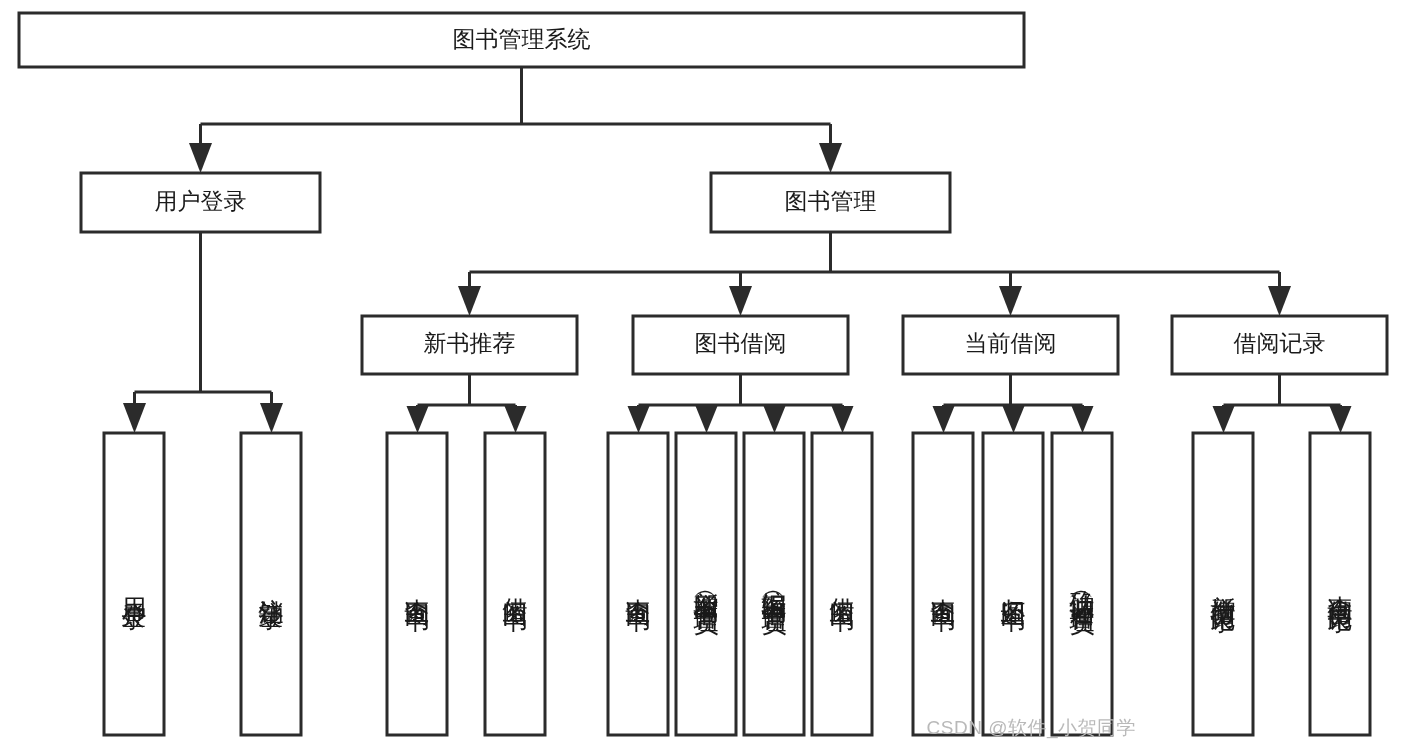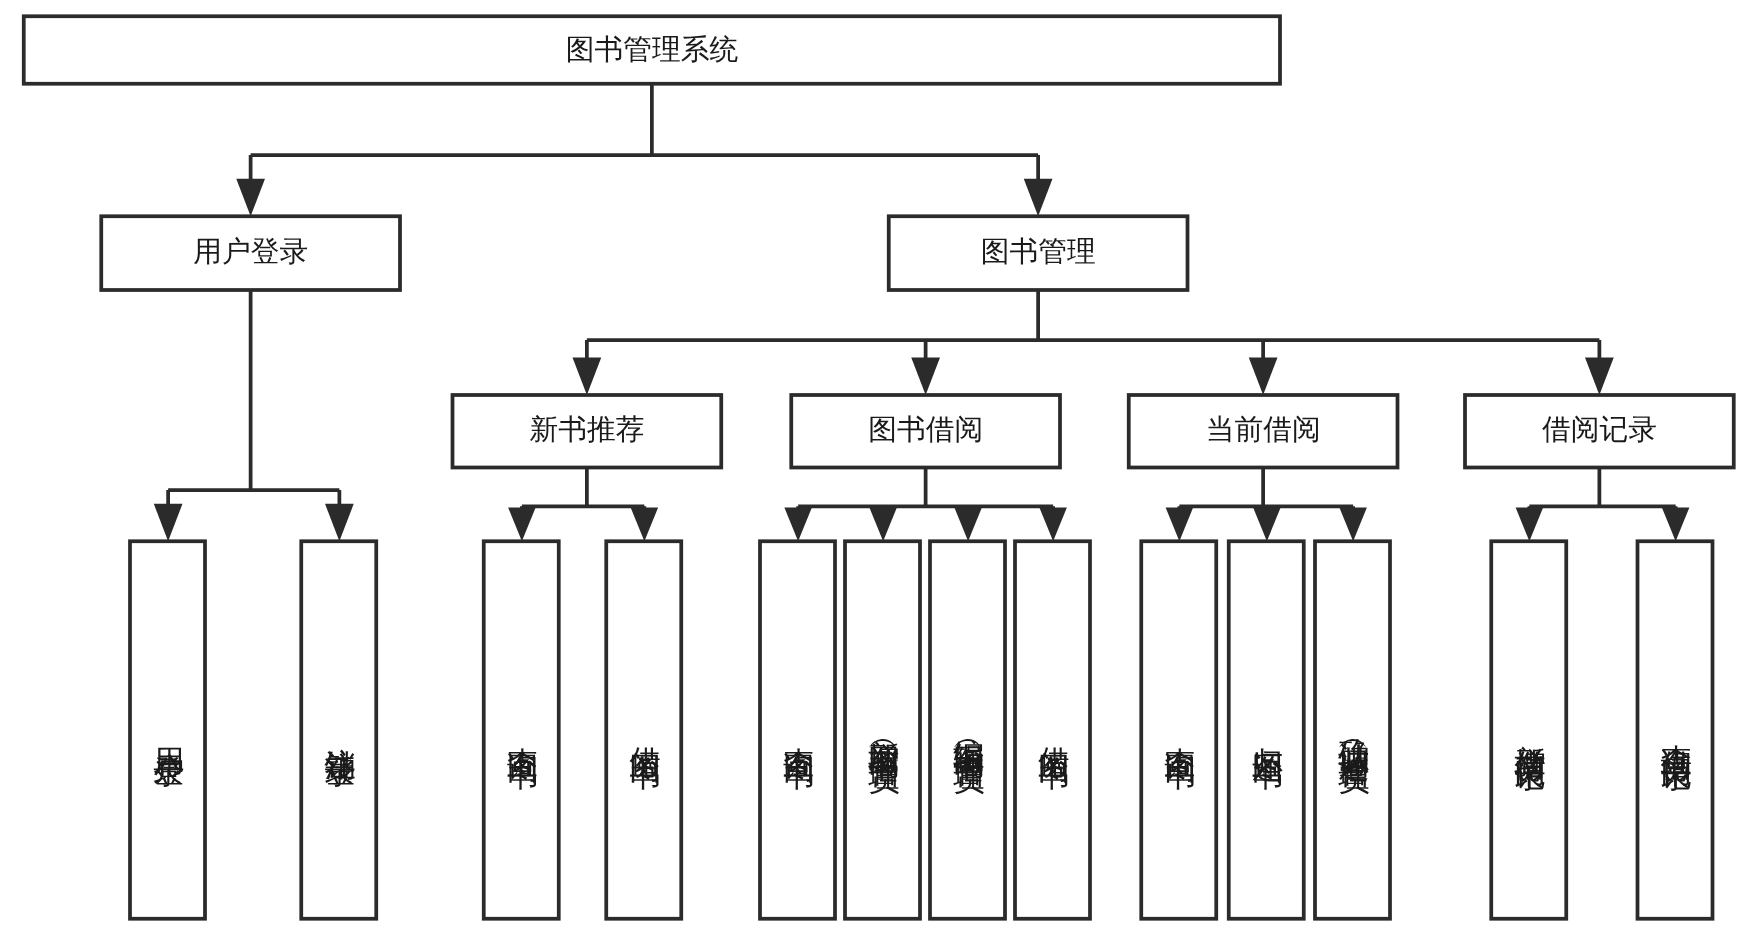--- a/index.html
+++ b/index.html
@@ -198,13 +198,14 @@
   <div class="leaf-label-v" style="left:608px;  top:433px; width:60px; height:302px;">查询图书</div>
   <div class="leaf-label-v" style="left:676px;  top:433px; width:60px; height:302px;">新增图书（管理员）</div>
   <div class="leaf-label-v" style="left:744px;  top:433px; width:60px; height:302px;">编辑图书（管理员）</div>
   <div class="leaf-label-v" style="left:812px;  top:433px; width:60px; height:302px;">借阅图书</div>
   <div class="leaf-label-v" style="left:913px;  top:433px; width:60px; height:302px;">查询图书</div>
   <div class="leaf-label-v" style="left:983px;  top:433px; width:60px; height:302px;">归还图书</div>
   <div class="leaf-label-v" style="left:1052px; top:433px; width:60px; height:302px;">确认归还（管理员）</div>
   <div class="leaf-label-v" style="left:1193px; top:433px; width:60px; height:302px;">新增借阅记录</div>
   <div class="leaf-label-v" style="left:1310px; top:433px; width:60px; height:302px;">查询借阅记录</div>
 
+  <div class="watermark">CSDN @软件_小贺同学</div>
 </div>
 
 </body></html>

